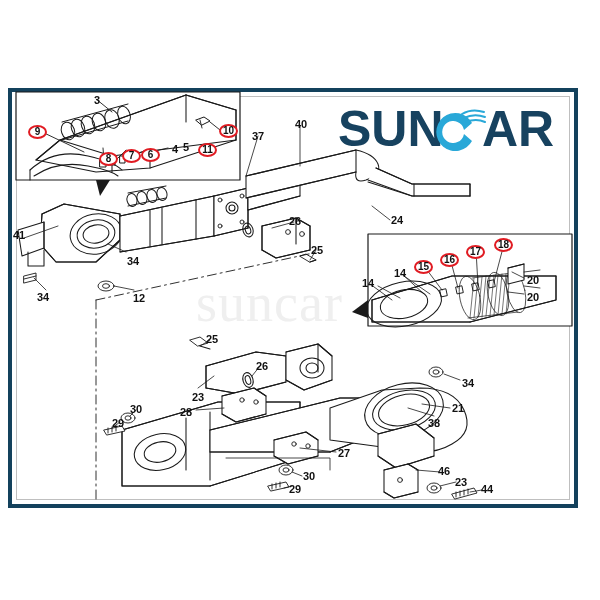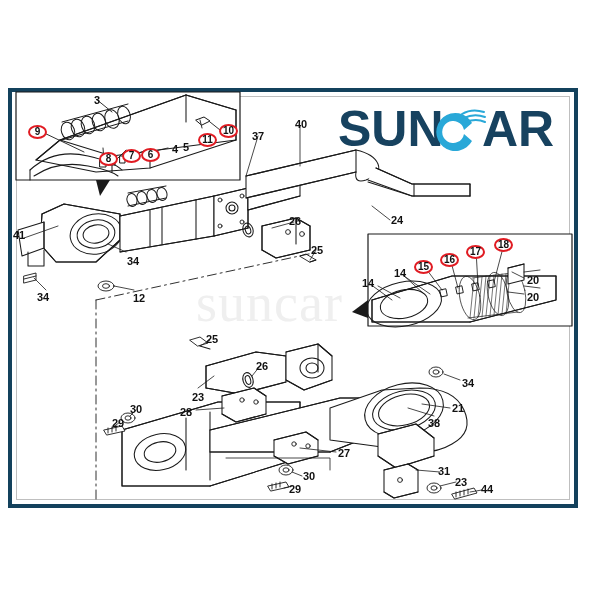--- a/index.html
+++ b/index.html
@@ -416,28 +416,28 @@
   <div class="lbl" style="left:192px;top:392px">23</div>
   <div class="lbl" style="left:180px;top:407px">28</div>
   <div class="lbl" style="left:130px;top:404px">30</div>
   <div class="lbl" style="left:112px;top:418px">29</div>
   <div class="lbl" style="left:303px;top:471px">30</div>
   <div class="lbl" style="left:289px;top:484px">29</div>
   <div class="lbl" style="left:338px;top:448px">27</div>
   <div class="lbl" style="left:462px;top:378px">34</div>
   <div class="lbl" style="left:452px;top:403px">21</div>
   <div class="lbl" style="left:428px;top:418px">38</div>
-  <div class="lbl" style="left:438px;top:466px">31</div>
+  <div class="lbl" style="left:438px;top:466px">46</div>
   <div class="lbl" style="left:455px;top:477px">23</div>
   <div class="lbl" style="left:481px;top:484px">44</div>
 
   <div class="rlbl" style="left:28px;top:125px">9</div>
   <div class="rlbl" style="left:99px;top:152px">8</div>
   <div class="rlbl" style="left:122px;top:149px">7</div>
   <div class="rlbl" style="left:141px;top:148px">6</div>
-  <div class="rlbl" style="left:198px;top:133px">11</div>
+  <div class="rlbl" style="left:198px;top:143px">11</div>
   <div class="rlbl" style="left:219px;top:124px">10</div>
   <div class="rlbl" style="left:414px;top:260px">15</div>
   <div class="rlbl" style="left:440px;top:253px">16</div>
   <div class="rlbl" style="left:466px;top:245px">17</div>
   <div class="rlbl" style="left:494px;top:238px">18</div>
 
 </div>
 
 </body></html>

